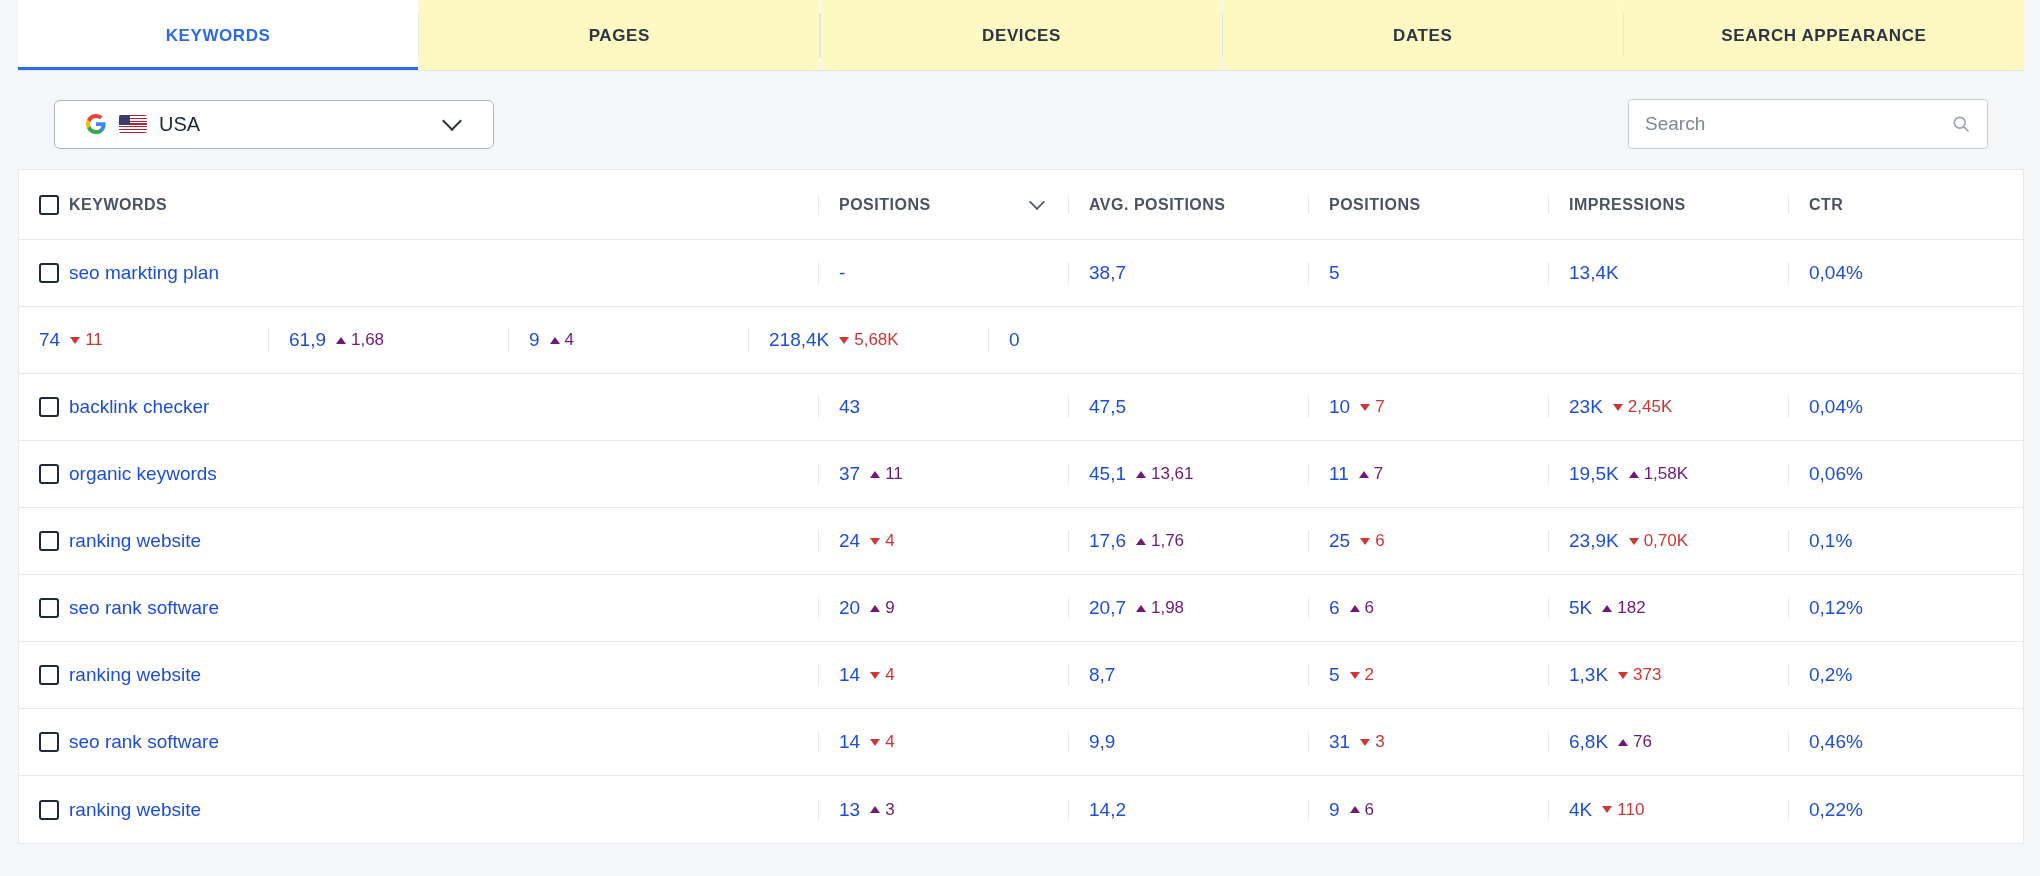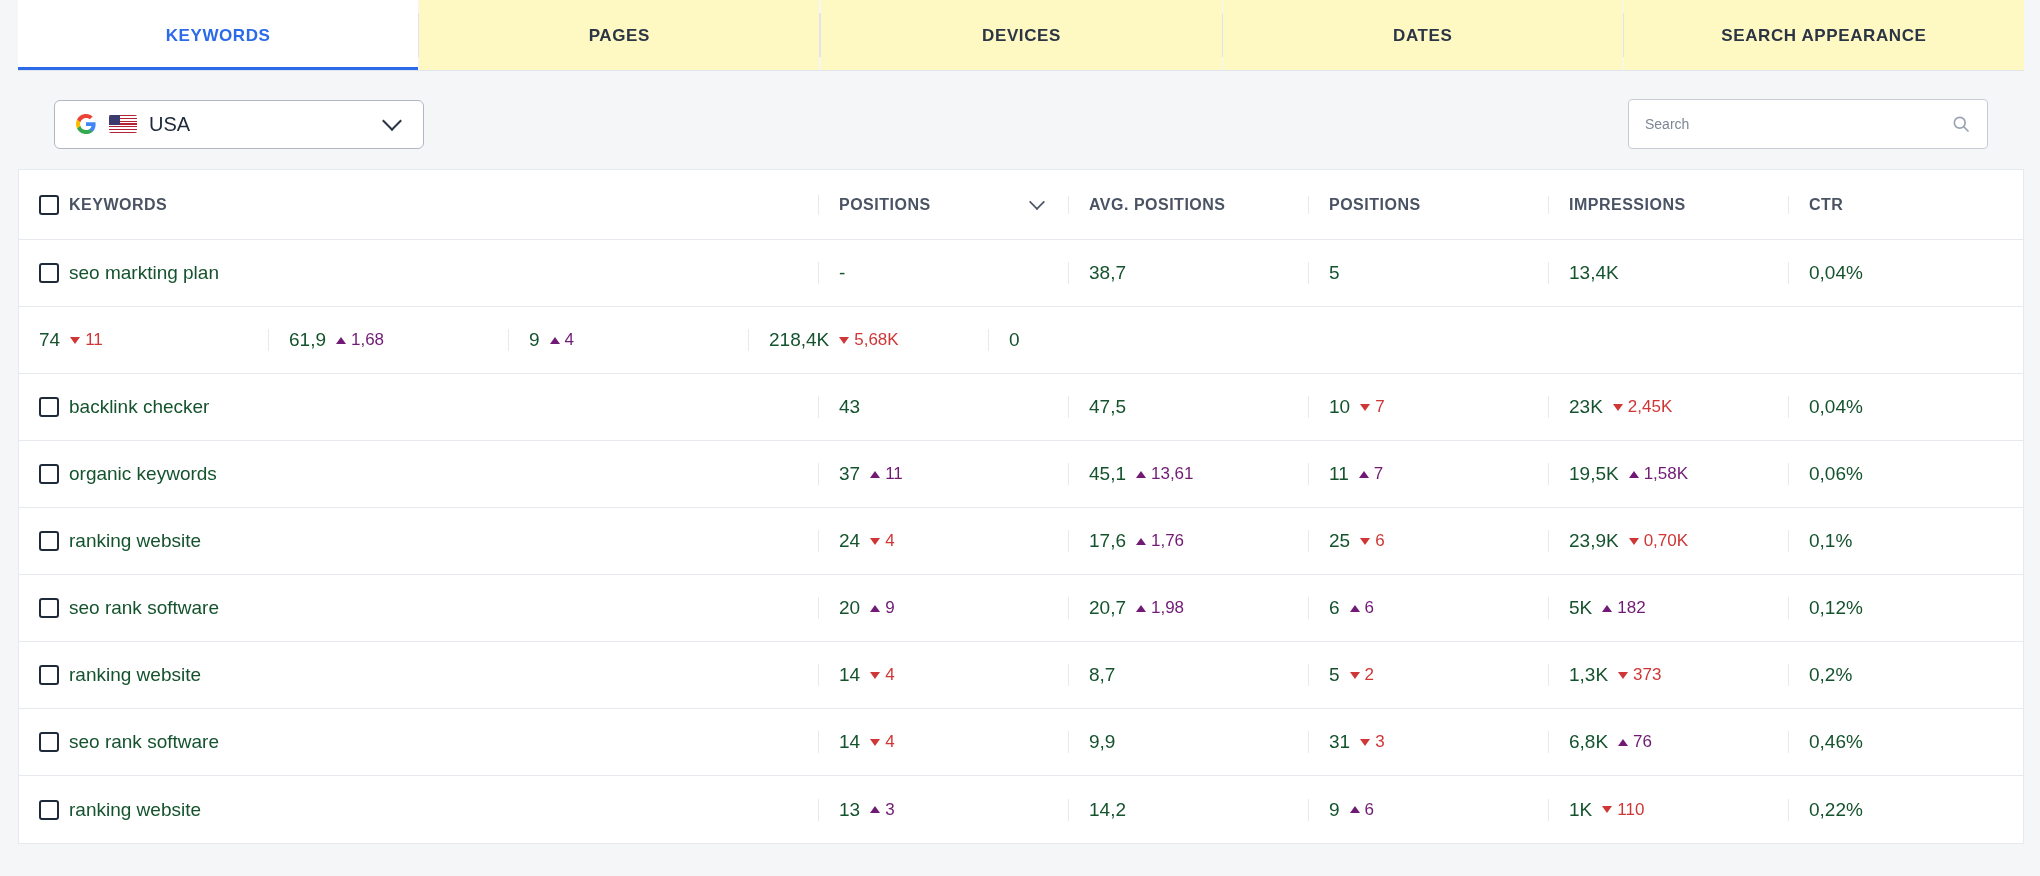--- a/index.html
+++ b/index.html
@@ -46,22 +46,22 @@
     align-items: center;
     padding: 28px 36px 20px 36px;
   }
   .country-select {
     display: flex;
     align-items: center;
     gap: 12px;
     border: 1px solid #b0b7c1;
     border-radius: 6px;
     background: #fff;
-    padding: 12px 20px;
-    width: 370px;
+    padding: 12px 30px;
+    width: 440px;
     cursor: pointer;
     position: relative;
   }
   .country-select .label {
     font-size: 20px;
     color: #1e2a3a;
     font-weight: 500;
     flex: 1;
   }
   .chev {
@@ -104,21 +104,21 @@
     background: #fff;
     border-radius: 4px;
     width: 360px;
     padding: 0 16px;
     height: 50px;
   }
   .search input {
     flex: 1;
     border: none;
     outline: none;
-    font-size: 14px;
+    font-size: 19px;
     color: #1e2a3a;
   }
   .search input::placeholder { color: #7d8795; }
   .search-i { color: #9aa3af; }
   .search-i svg { width: 20px; height: 20px; display: block; stroke: #9aa3af; }
   .table {
     margin: 0 16px 0 18px;
     background: #fff;
     border: 1px solid #e6e9ee;
   }
@@ -154,21 +154,21 @@
   .c-imp { width: 240px; }
   .c-ctr { flex: 1; }
   .row.head .c-pos { justify-content: space-between; }
   .ck {
     width: 20px; height: 20px;
     border: 2.5px solid #1e2a3a;
     border-radius: 3px;
     flex-shrink: 0;
     cursor: pointer;
   }
-  .val { color: #14532d; }
+  .val { color: #1d4ed8; }
   .delta-up, .delta-down {
     display: inline-flex; align-items: center; gap: 5px;
     font-size: 17px; font-weight: 500;
   }
   .delta-up { color: #701a75; }
   .delta-down { color: #cf3636; }
   .tri-up {
     width: 0; height: 0;
     border-left: 5px solid transparent;
     border-right: 5px solid transparent;
@@ -525,21 +525,21 @@
           <span class="val">14,2</span>
         </div>
         <div class="cell c-pos2">
           <span class="val">9</span>
           <span class="delta-up">
             <span class="tri-up"></span>
             <span>6</span>
           </span>
         </div>
         <div class="cell c-imp">
-          <span class="val">1K</span>
+          <span class="val">4K</span>
           <span class="delta-down">
             <span class="tri-down"></span>
             <span>110</span>
           </span>
         </div>
         <div class="cell c-ctr">
           <span class="val">0,22%</span>
         </div>
       </div>
     </div>

